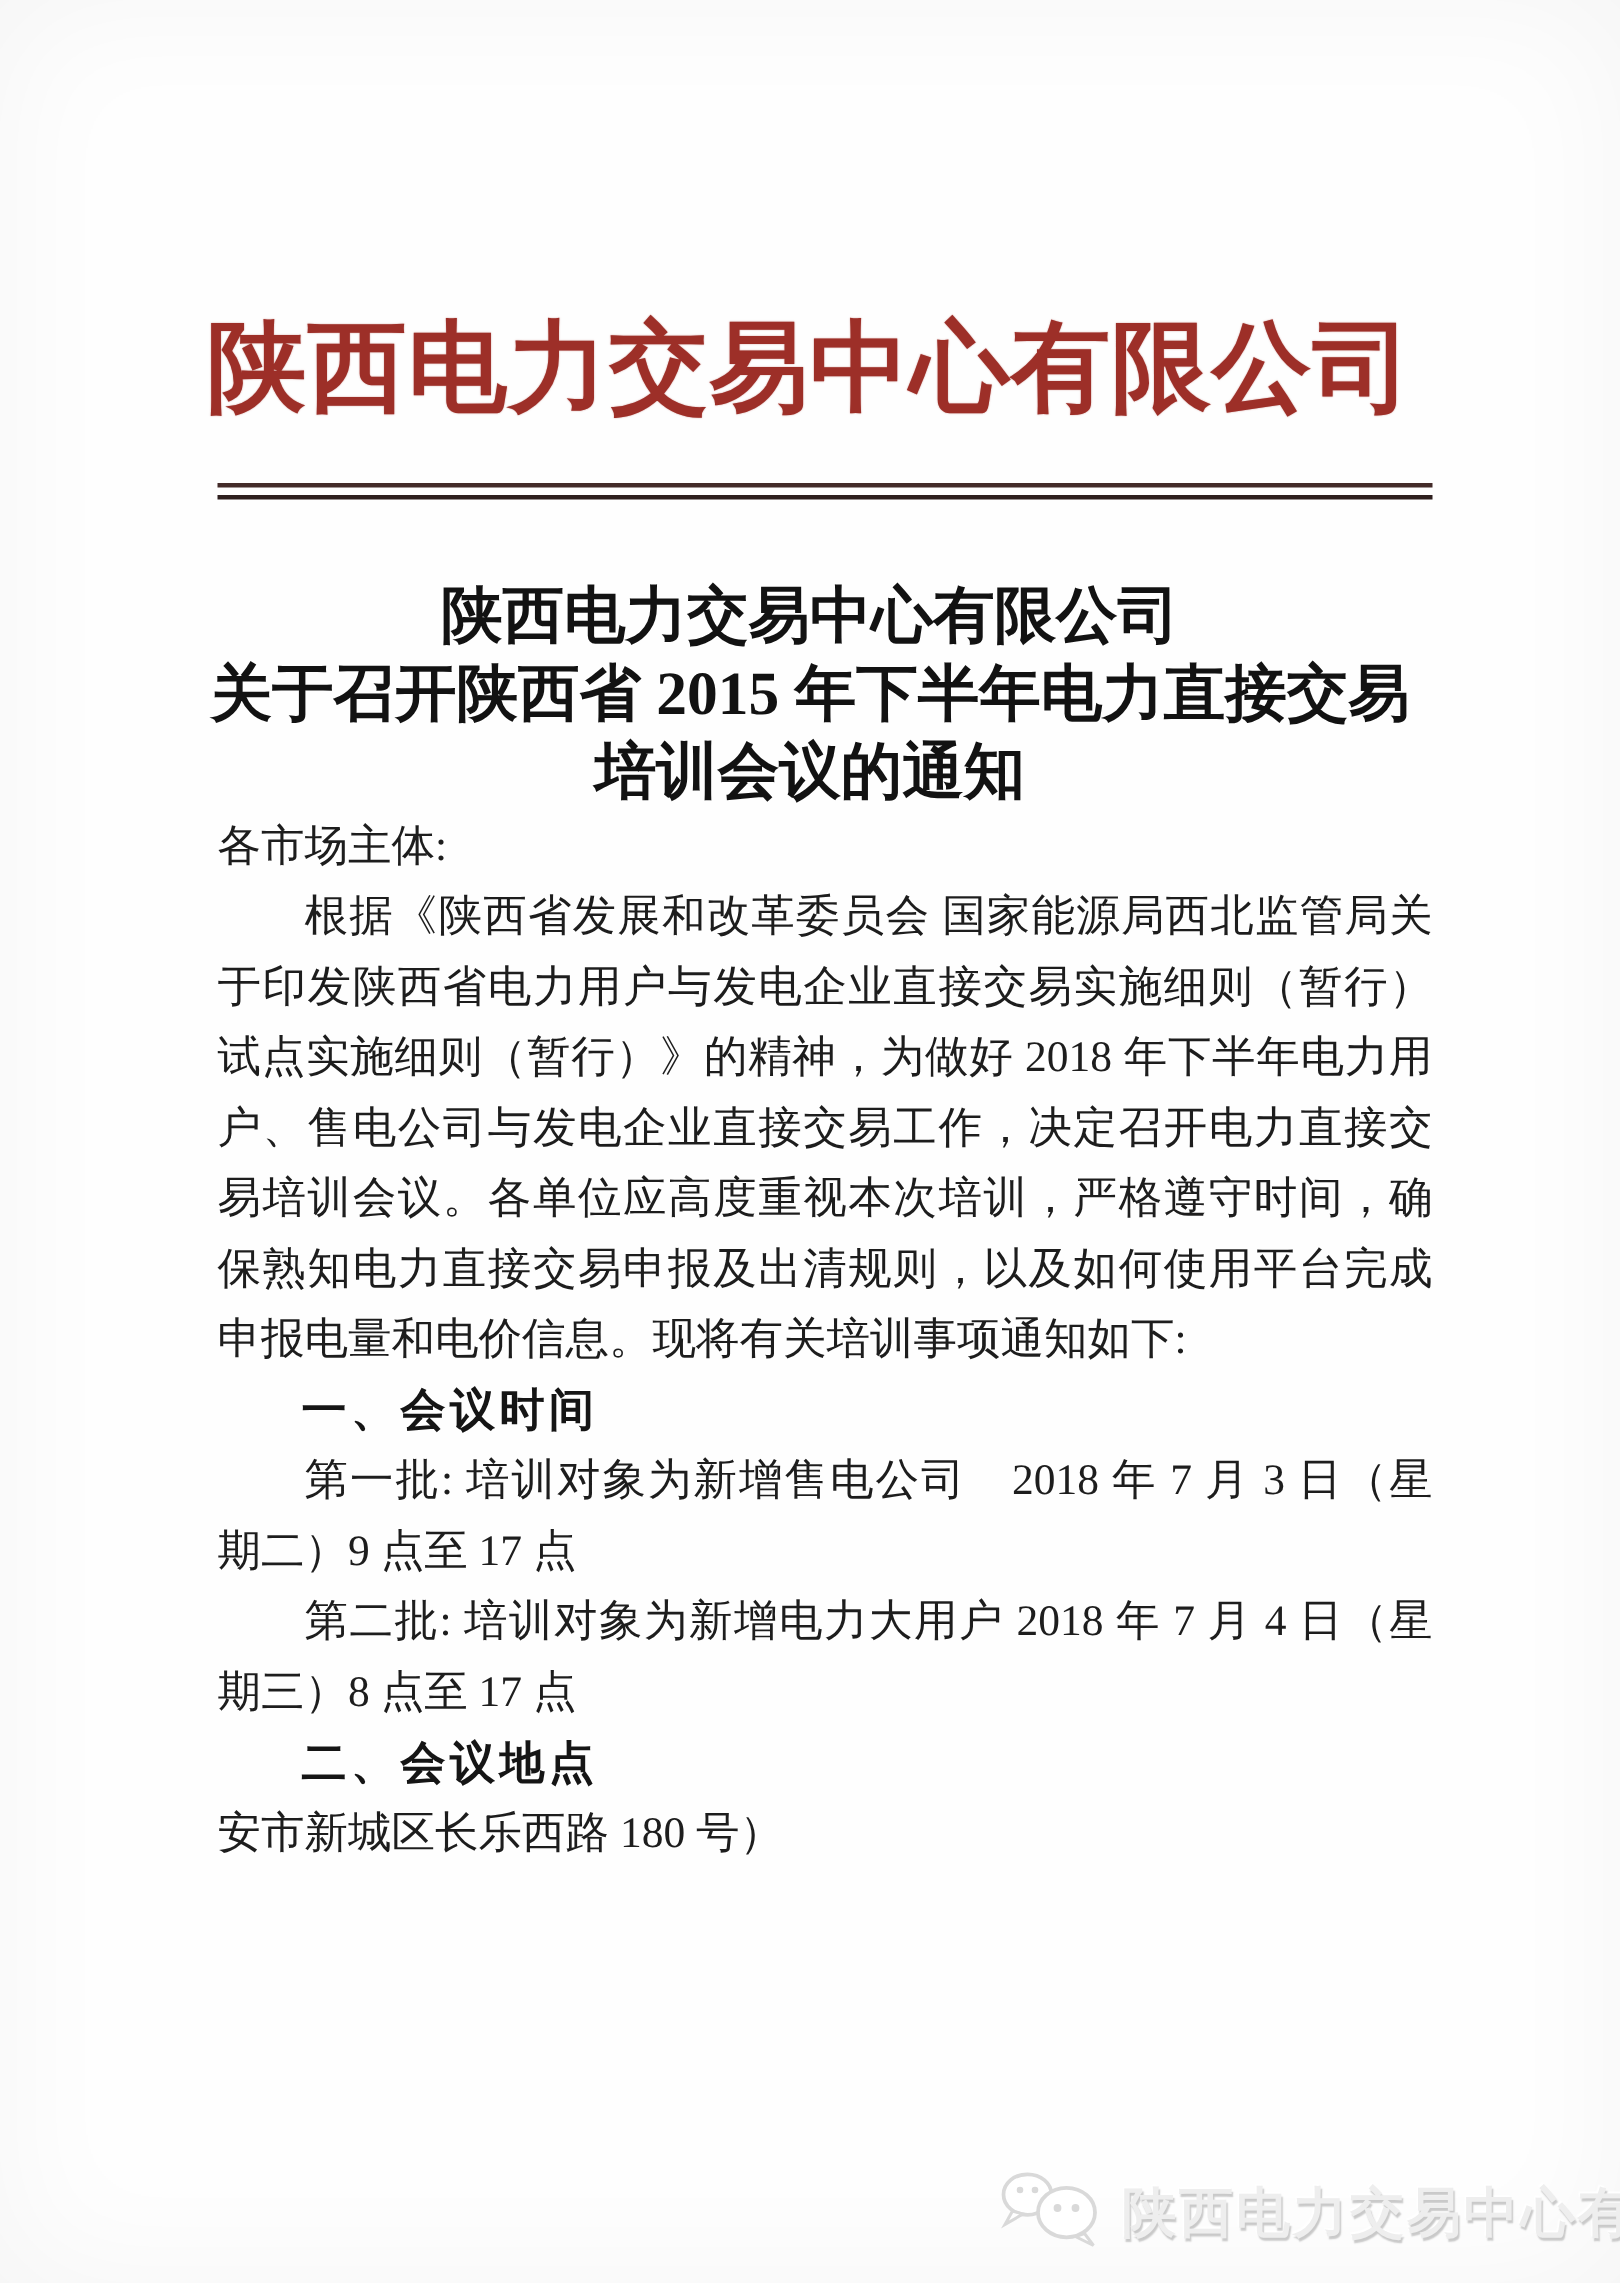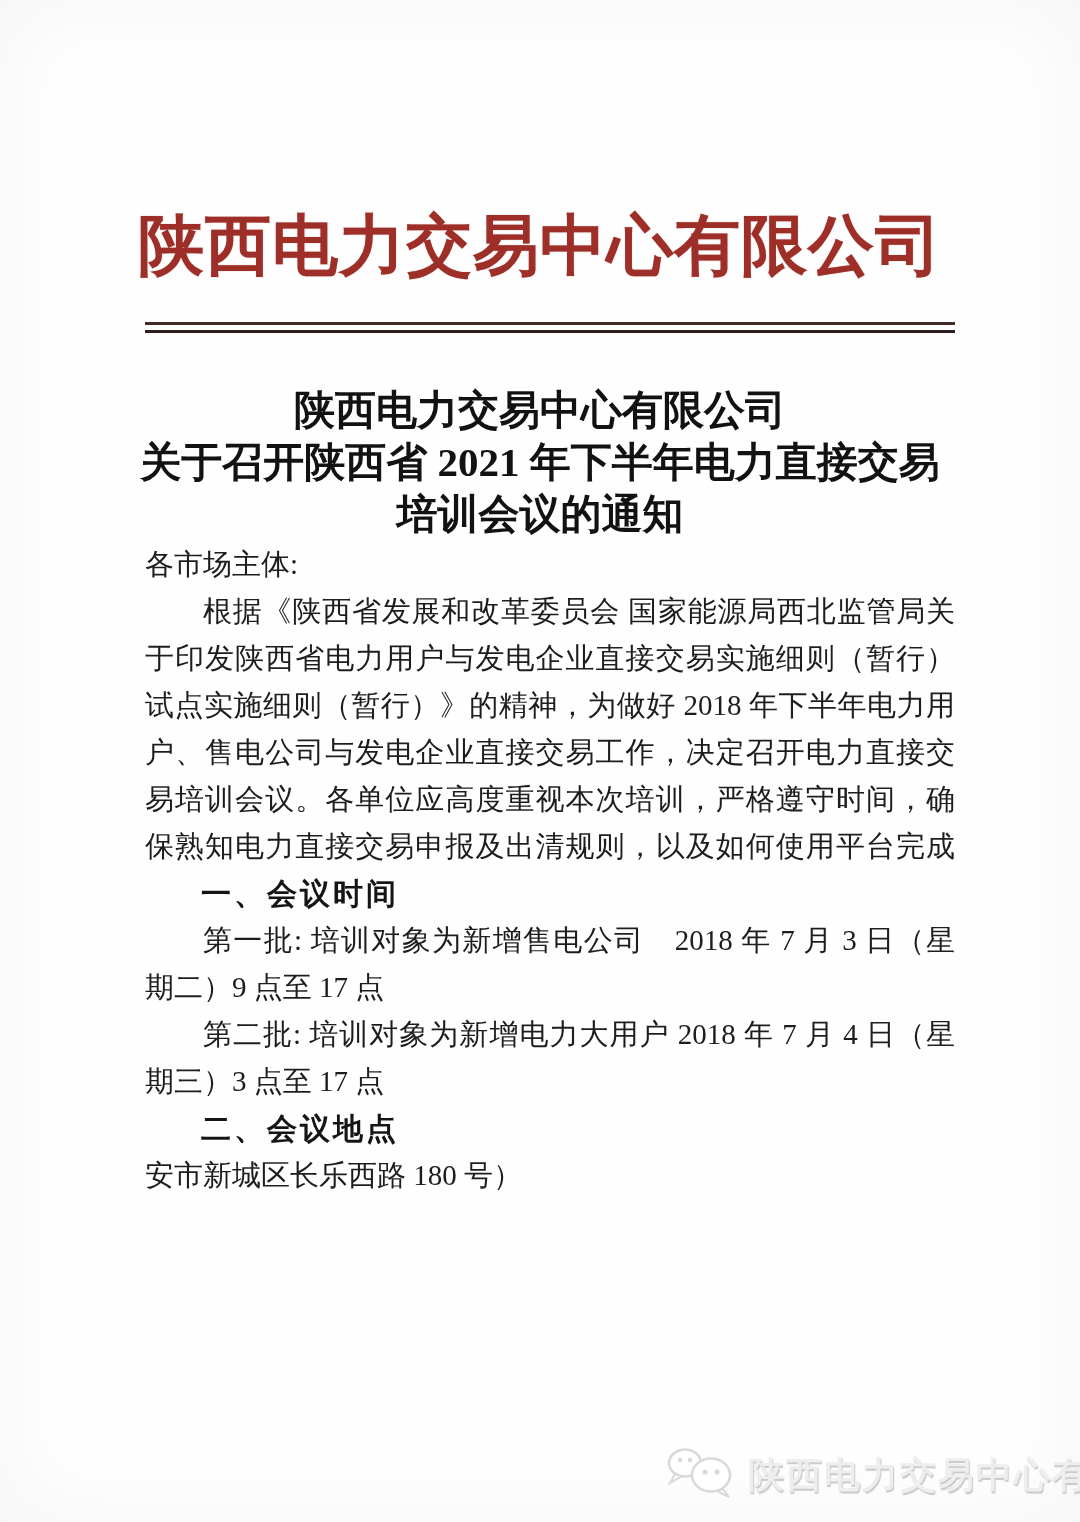--- a/index.html
+++ b/index.html
@@ -74,37 +74,38 @@
 
   <div class="letterhead">陕西电力交易中心有限公司</div>
 
   <div class="divider">
     <div class="l1"></div>
     <div class="l2"></div>
   </div>
 
   <div class="doc-title">
     <div>陕西电力交易中心有限公司</div>
-    <div>关于召开陕西省 2021 年下半年电力直接交易</div>
+    <div>关于召开陕西省 2015 年下半年电力直接交易</div>
     <div>培训会议的通知</div>
   </div>
 
   <div class="body-text">
     <div class="ln start end">各市场主体:</div>
     <div class="ln indent">根据《陕西省发展和改革委员会 国家能源局西北监管局关</div>
     <div class="ln">于印发陕西省电力用户与发电企业直接交易实施细则（暂行）</div>
     <div class="ln">试点实施细则（暂行）》的精神，为做好 2018 年下半年电力用</div>
     <div class="ln">户、售电公司与发电企业直接交易工作，决定召开电力直接交</div>
     <div class="ln">易培训会议。各单位应高度重视本次培训，严格遵守时间，确</div>
     <div class="ln">保熟知电力直接交易申报及出清规则，以及如何使用平台完成</div>
+    <div class="ln end">申报电量和电价信息。现将有关培训事项通知如下:</div>
     <div class="ln heading">一、会议时间</div>
     <div class="ln indent">第一批: 培训对象为新增售电公司　2018 年 7 月 3 日（星</div>
     <div class="ln end">期二）9 点至 17 点</div>
     <div class="ln indent">第二批: 培训对象为新增电力大用户 2018 年 7 月 4 日（星</div>
-    <div class="ln end">期三）3 点至 17 点</div>
+    <div class="ln end">期三）8 点至 17 点</div>
     <div class="ln heading">二、会议地点</div>
     <div class="ln end">安市新城区长乐西路 180 号）</div>
   </div>
 
   <div class="watermark">
     <span>
       <svg width="76" height="54" viewBox="0 0 76 54">
         <g fill="#ffffff" stroke="#d9d9d9" stroke-width="2.5">
           <ellipse cx="21" cy="17" rx="16" ry="13.5"></ellipse>
           <path d="M11 28 L6 37 L18 30 Z" stroke-width="2"></path>

